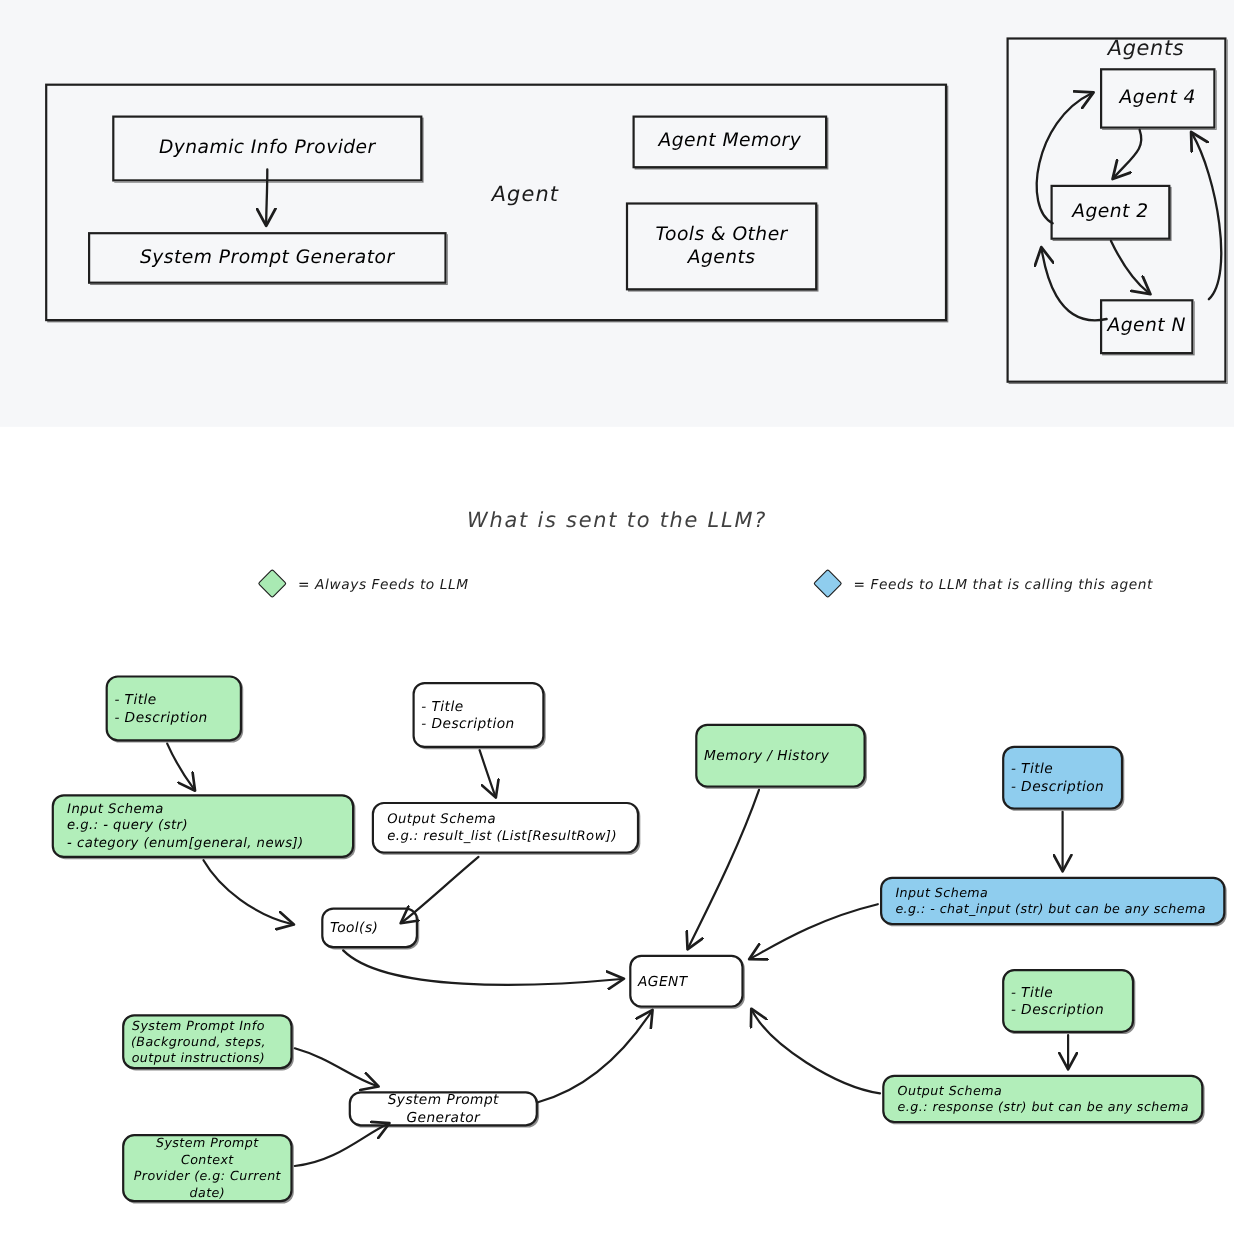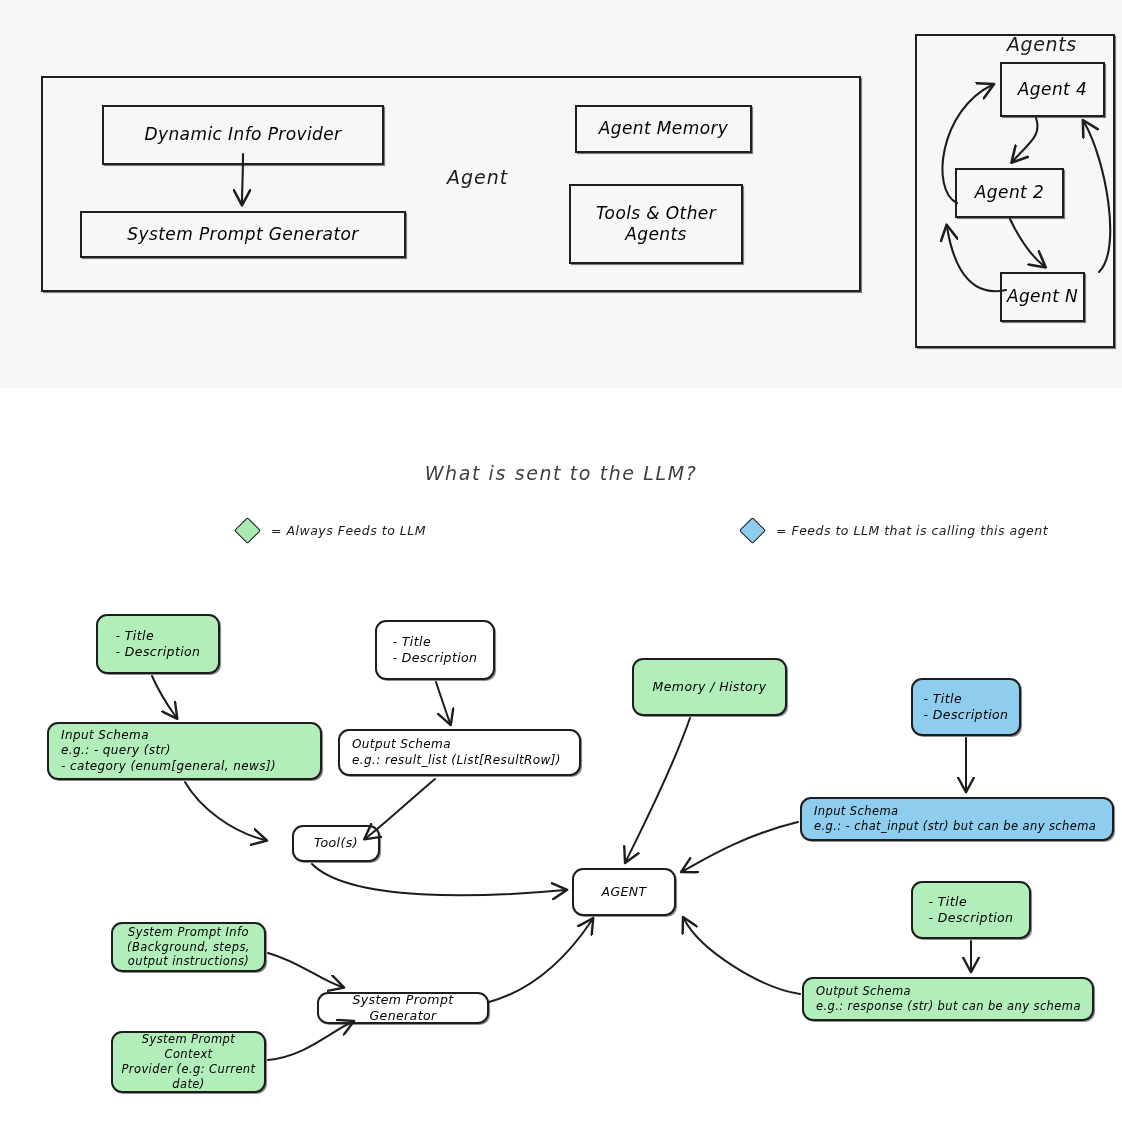--- a/index.html
+++ b/index.html
@@ -45,21 +45,21 @@
   .sk-rect > span { display: block; line-height: 1.25; }
 
   
   .rb {
     position: absolute;
     border: 2px solid #1d1d1d;
     border-radius: 11px;
     display: flex;
     align-items: center;
     text-align: center;
-    justify-content: center;
+    justify-content: flex-start;
     box-shadow: 1.6px 1.6px 0 -0.5px rgba(25,25,25,0.5);
     background: #ffffff;
     padding: 4px 6px;
   }
   .rb span { display: block; line-height: 1.3; white-space: pre-line; }
   .rb.green { background: #b2eeba; }
   .rb.blue  { background: #8fcdee; }
   .rb.left  { justify-content: flex-start; text-align: left; }
 
   #svg-layer, #svg-top {

